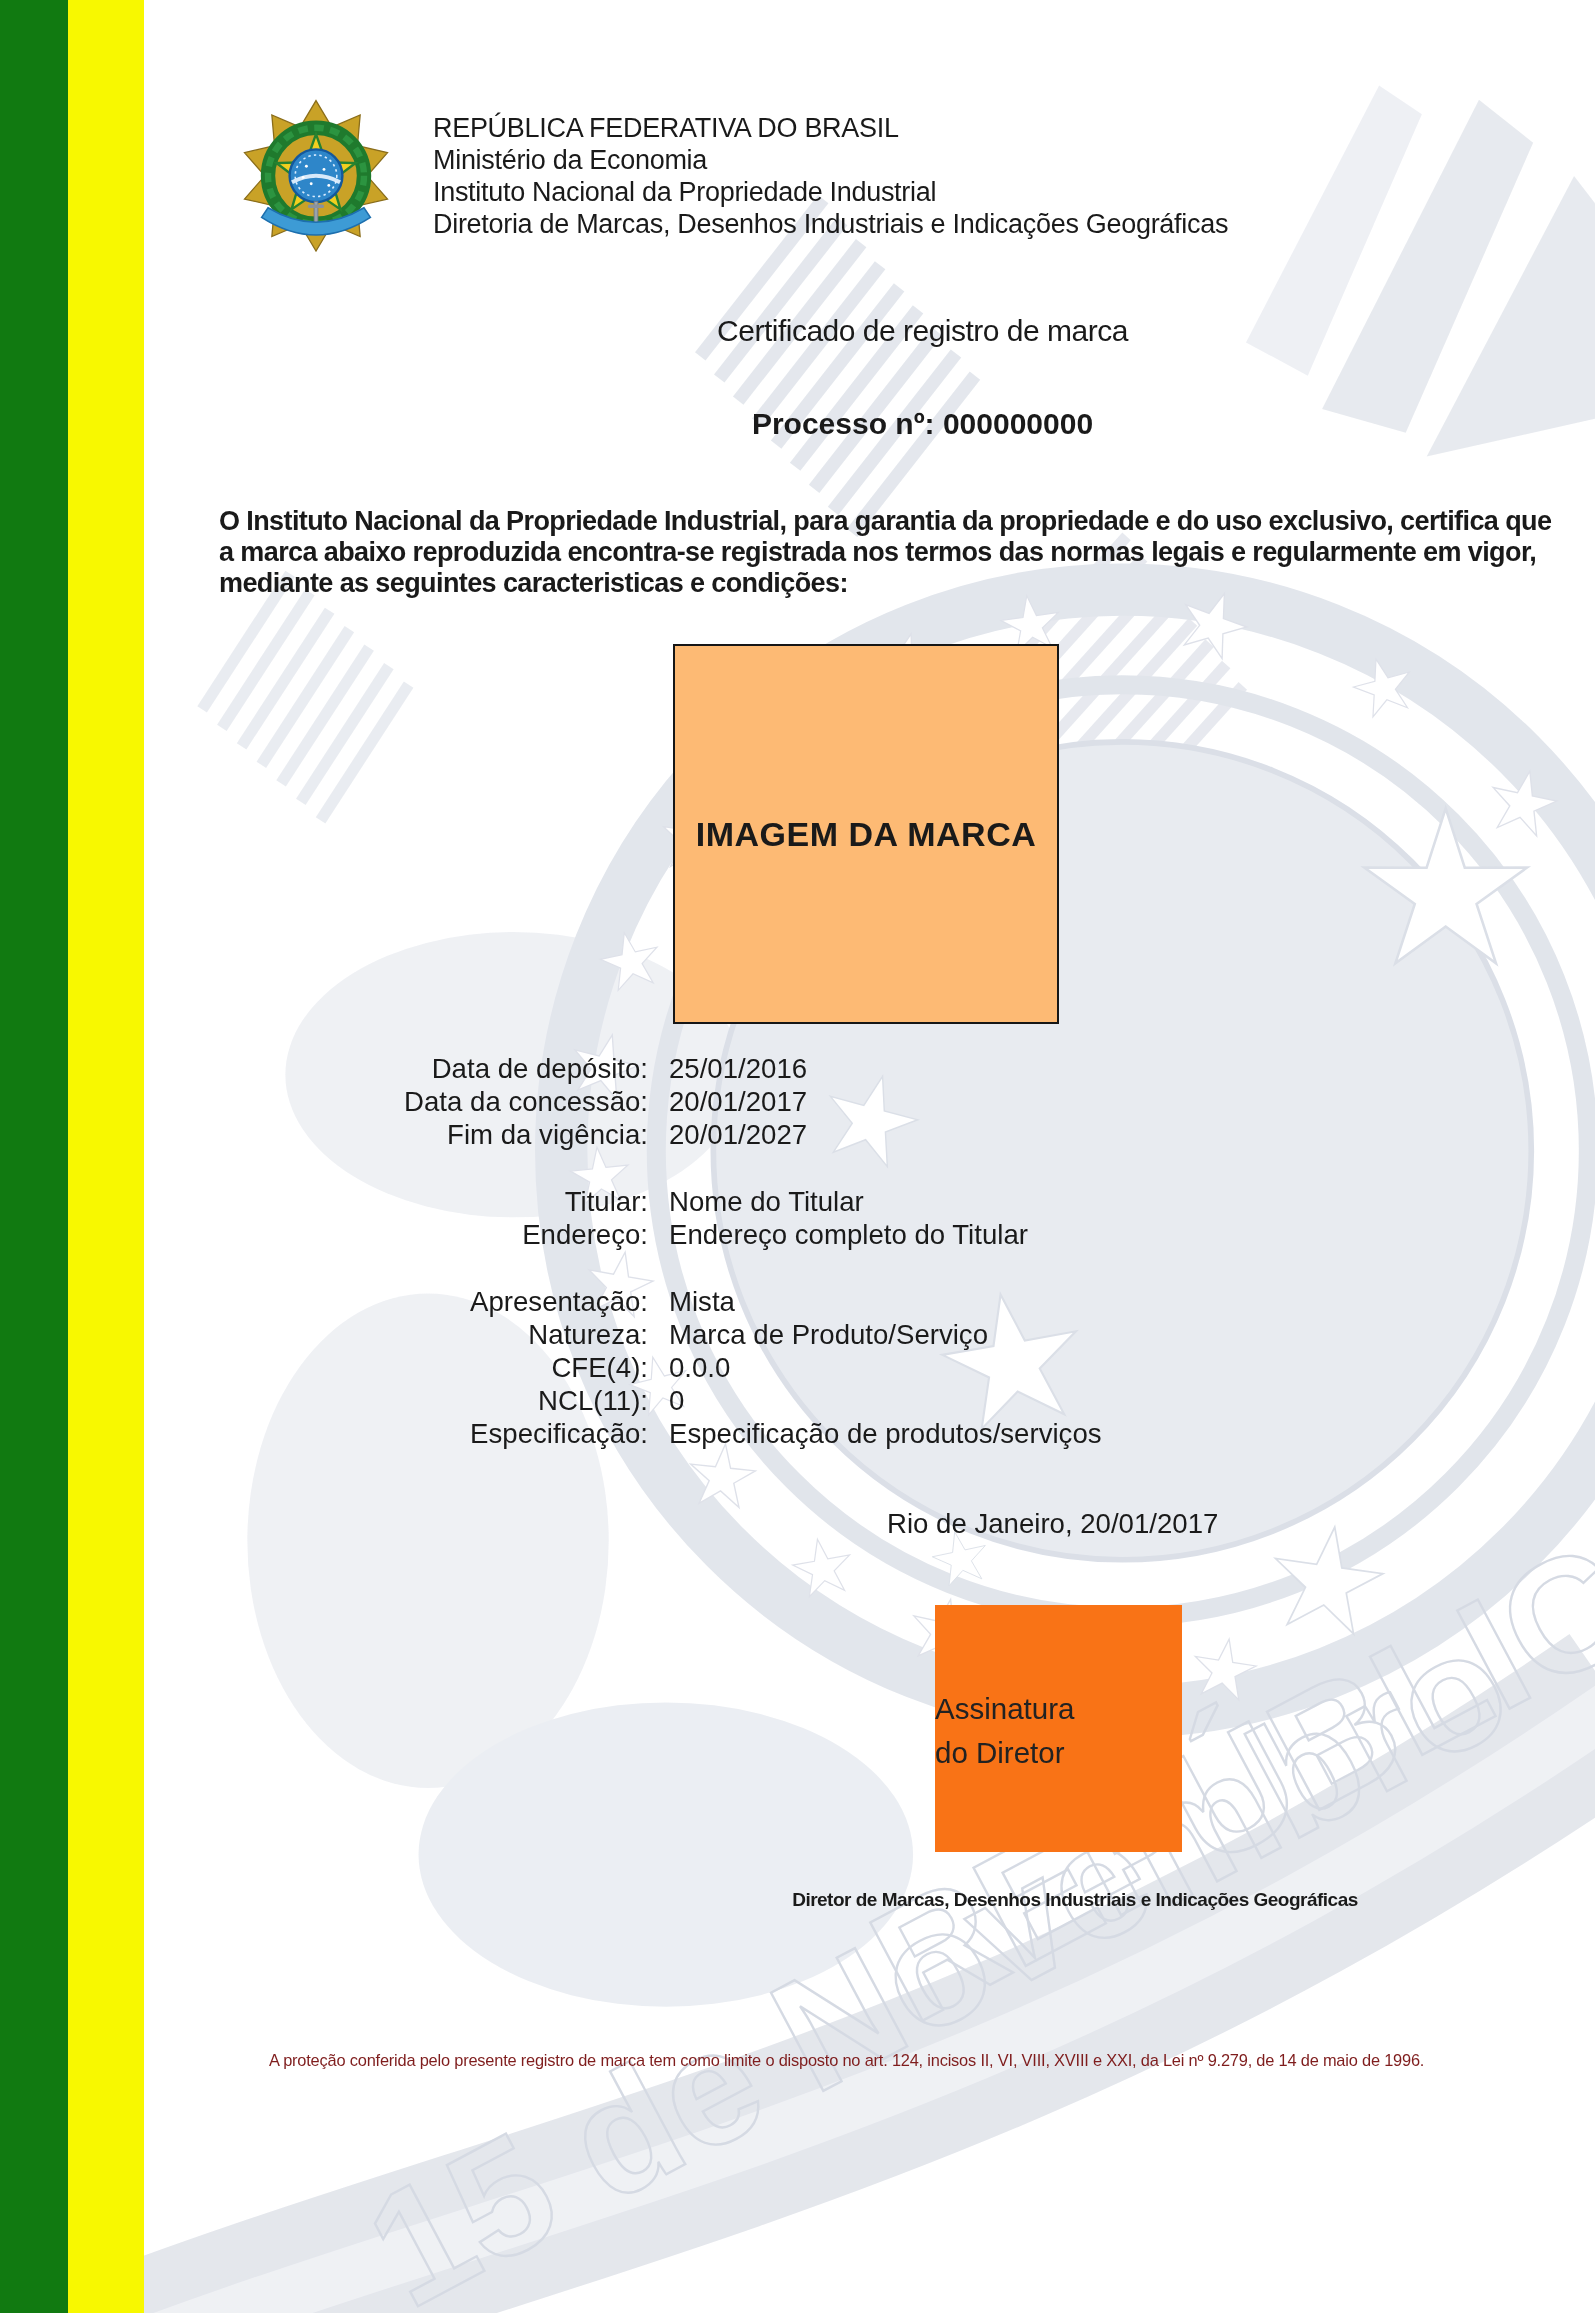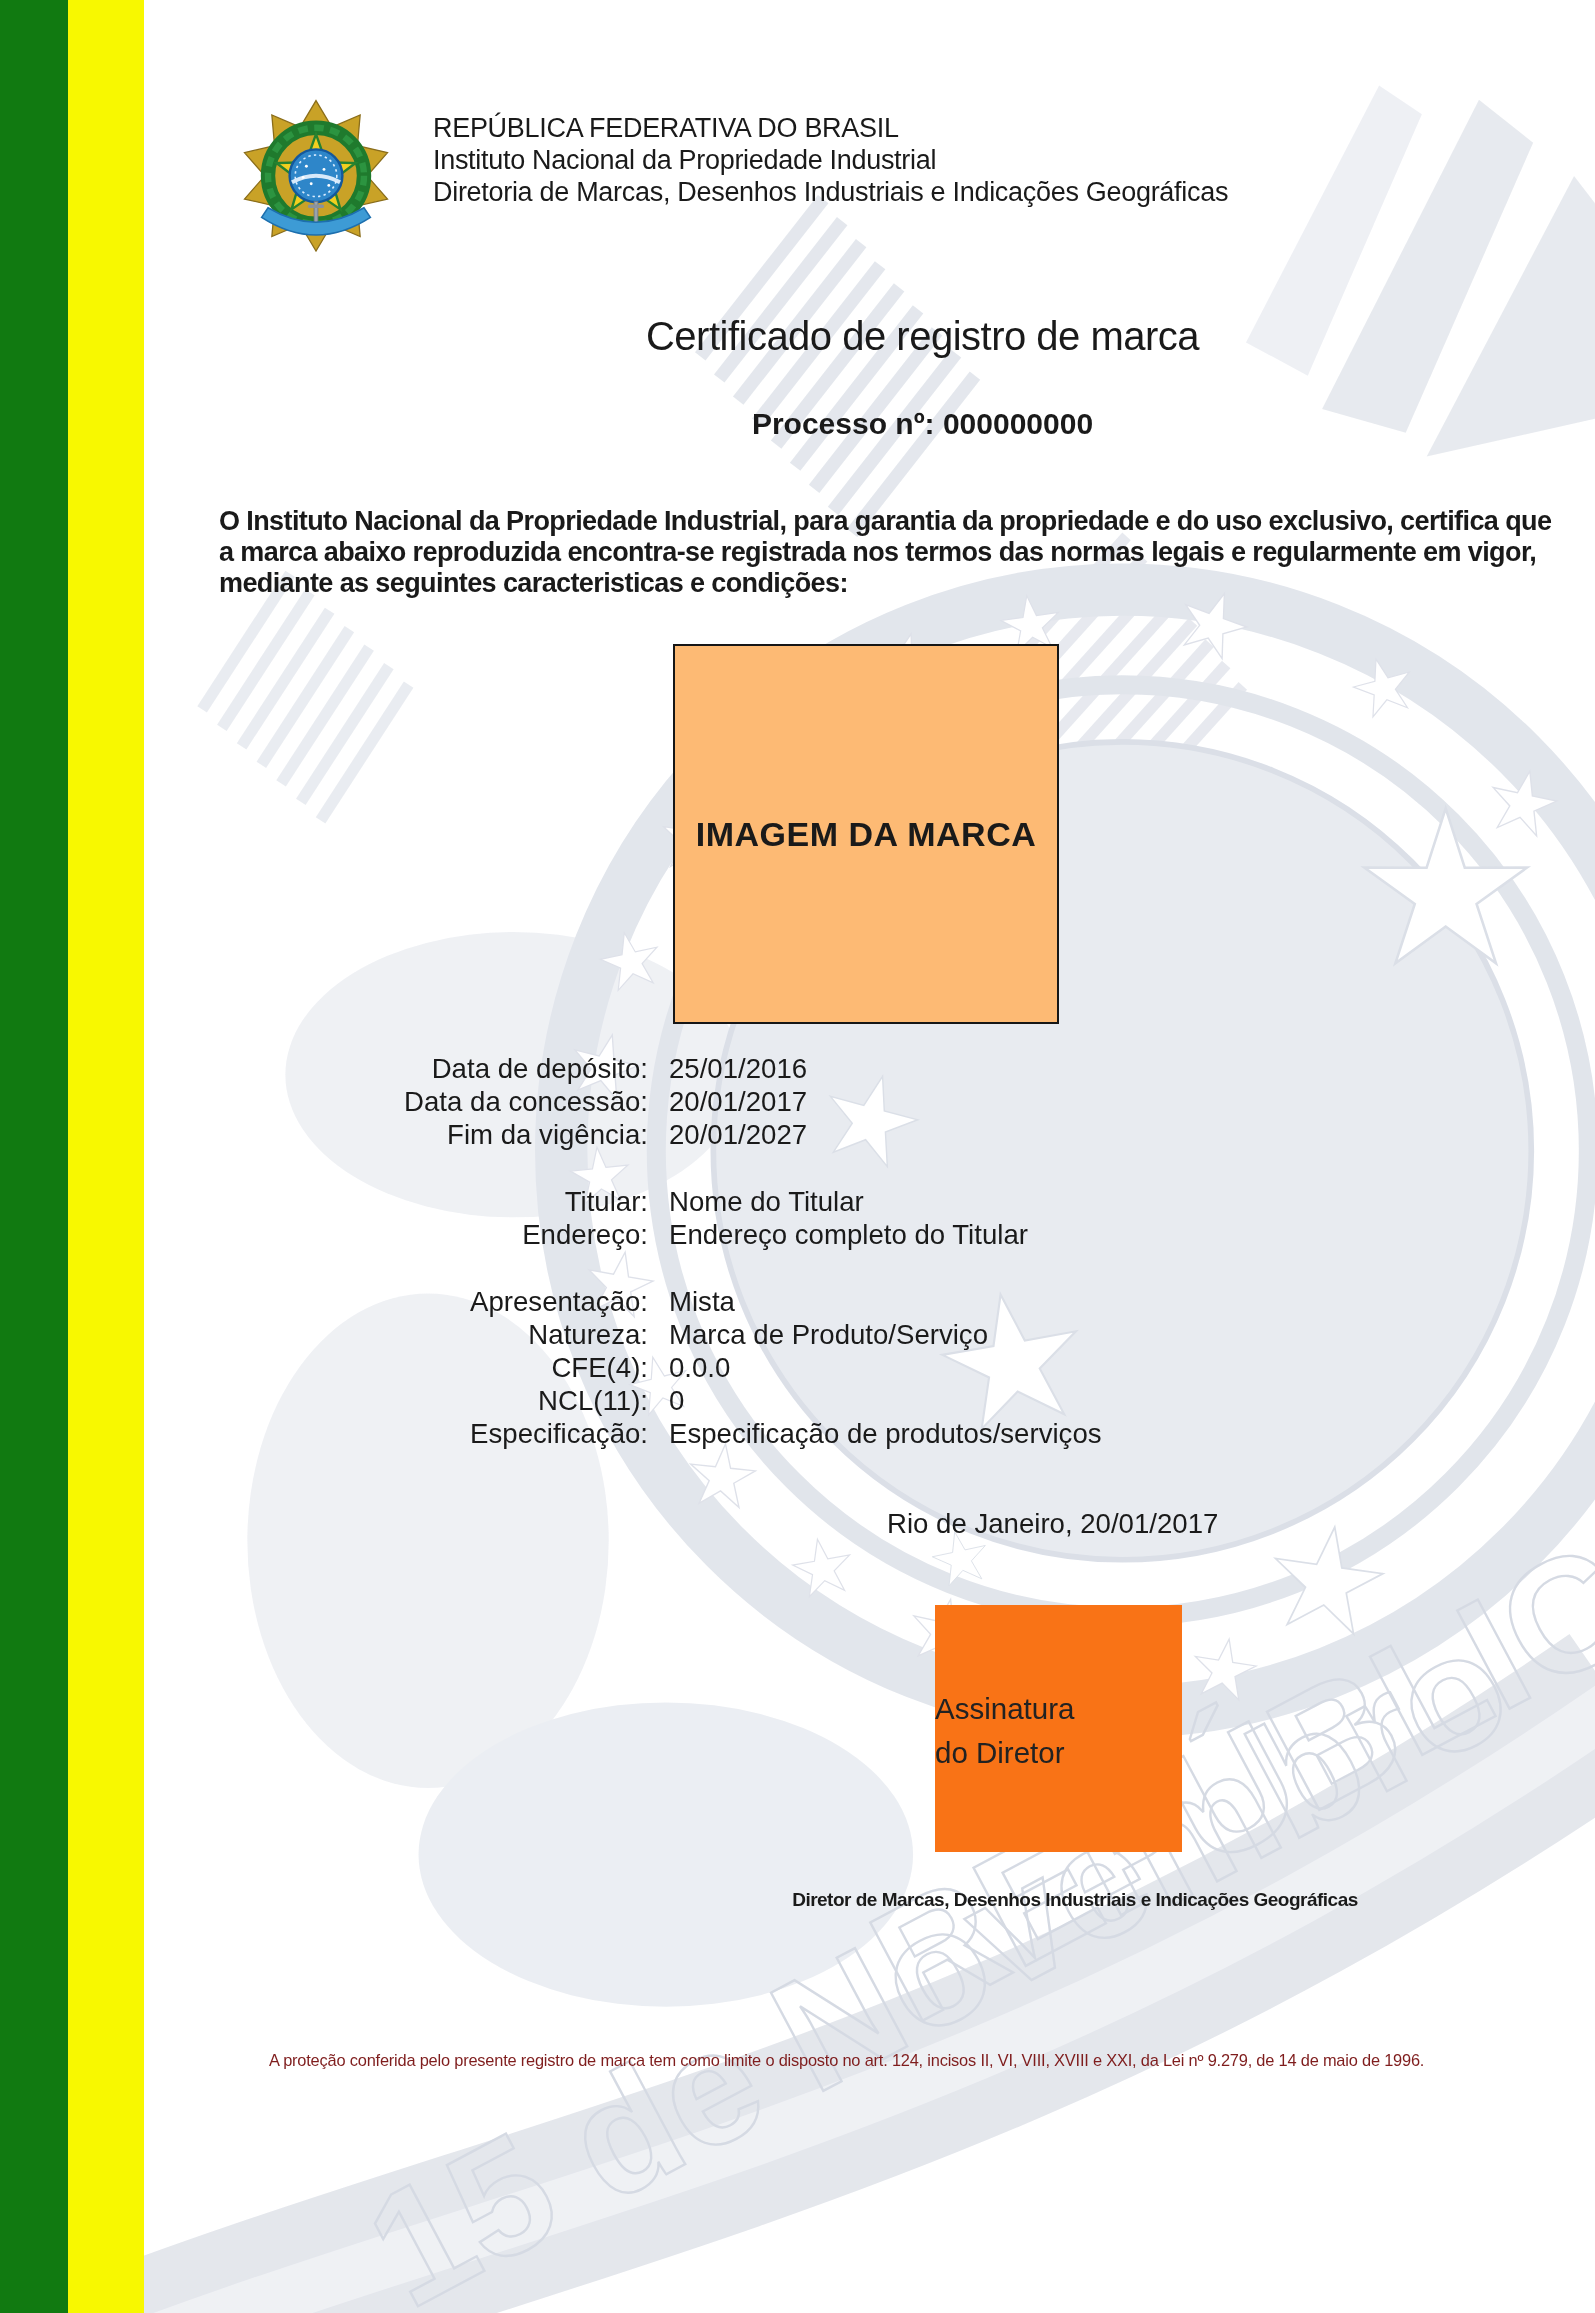--- a/index.html
+++ b/index.html
@@ -13,21 +13,21 @@
   .stripe-yellow { left:68px; width:76px; background:#f8f800; }
 
   .watermark { position:absolute; left:0; top:0; width:1596px; height:2313px; z-index:0; opacity:.92; }
 
   .content-layer { position:absolute; inset:0; z-index:1; }
 
   .header-logo { position:absolute; left:236px; top:97px; width:160px; height:164px; }
   .header-text { position:absolute; left:433px; top:112px; font-size:27px; line-height:32px; letter-spacing:-0.3px; white-space:nowrap; }
 
   .doc-title { position:absolute; left:249px; top:314px; width:1347px; text-align:center;
-               font-size:40px; letter-spacing:-0.5px; font-weight:400; }
+               font-size:30px; letter-spacing:-0.5px; font-weight:400; }
   .process-line { position:absolute; left:249px; top:407px; width:1347px; text-align:center;
                   font-size:30px; font-weight:700; }
 
   .intro { position:absolute; left:219px; top:479px; width:1343px;
            font-size:27px; font-weight:700; line-height:31px; letter-spacing:-0.6px; }
 
   .mark-box { position:absolute; left:673px; top:644px; width:382px; height:376px;
               background:#fdba74; border:2.9px solid #161616; display:flex; align-items:center; justify-content:center; }
   .mark-box span { font-size:34px; font-weight:700; letter-spacing:0.5px; }
 
@@ -169,20 +169,21 @@
         <circle cx="58" cy="54" r="0.9"></circle>
           <circle cx="42" cy="49" r="0.9"></circle>
       </g>
       <rect x="48.8" y="64" width="2.4" height="14" fill="#9aa3ad" stroke="#6b7480" stroke-width="0.5"></rect>
       <rect x="45" y="66" width="10" height="2.2" rx="1" fill="#8a929c"></rect>
       <path d="M16,74 Q50,96 84,74 L80,68 Q50,86 20,68 Z" fill="#3d9bd5" stroke="#1d6fae" stroke-width="1"></path>
     </svg>
 
     <div class="header-text">
       <div>REPÚBLICA FEDERATIVA DO BRASIL</div>
+      <div>Ministério da Economia</div>
       <div>Instituto Nacional da Propriedade Industrial</div>
       <div>Diretoria de Marcas, Desenhos Industriais e Indicações Geográficas</div>
     </div>
 
     <div class="doc-title">Certificado de registro de marca</div>
     <div class="process-line">Processo nº: 000000000</div>
 
     <p class="intro">O Instituto Nacional da Propriedade Industrial, para garantia da propriedade e do uso exclusivo, certifica que a marca abaixo reproduzida encontra-se registrada nos termos das normas legais e regularmente em vigor, mediante as seguintes caracteristicas e condições:</p>
 
     <div class="mark-box">

